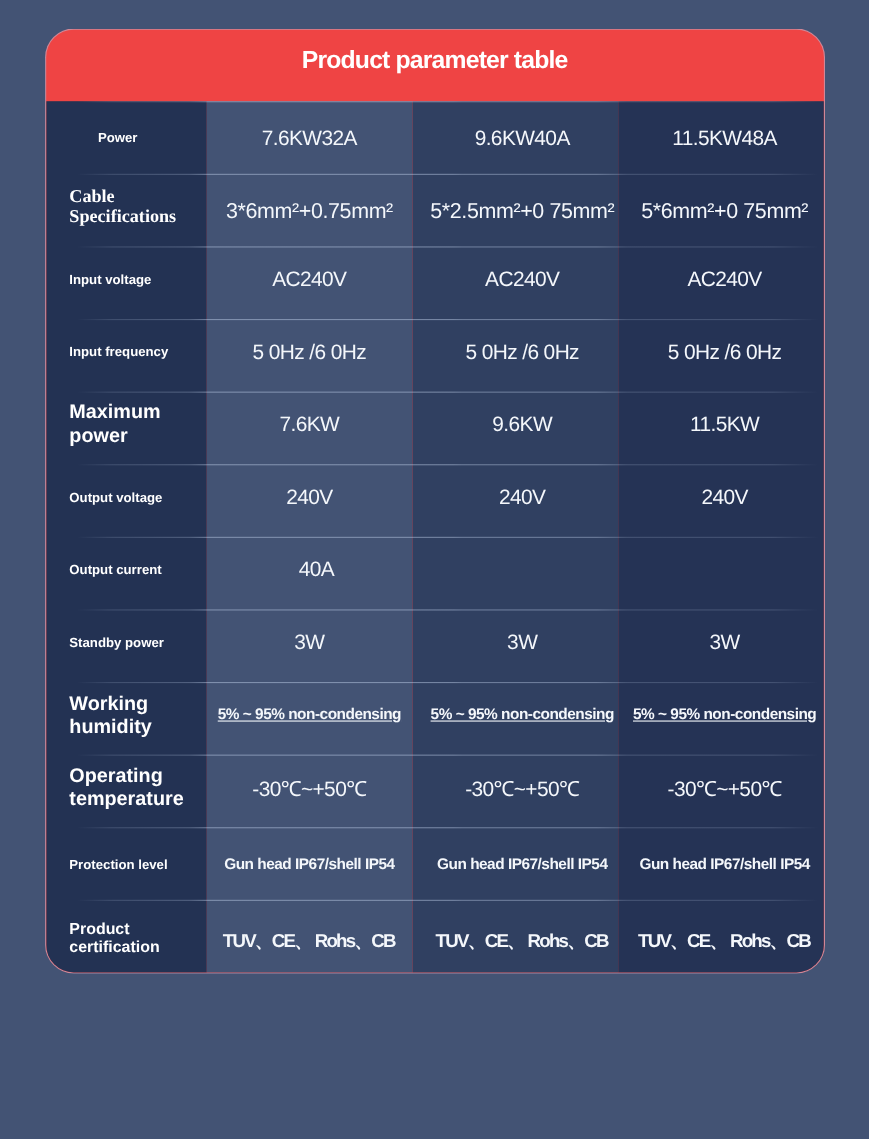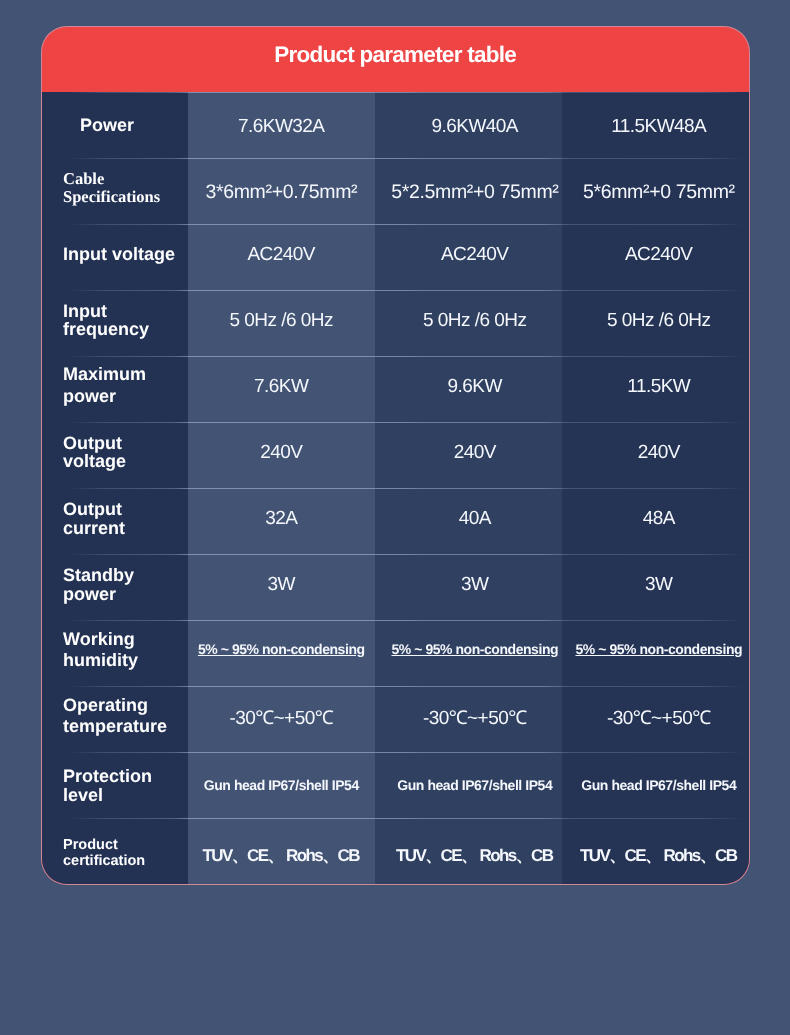--- a/index.html
+++ b/index.html
@@ -94,21 +94,21 @@
   .cell {
     box-sizing: border-box;
     display: flex;
     align-items: center;
     height: 100%;
   }
   .lbl {
     width: 146px;
     color: #ffffff;
     font-weight: bold;
-    font-size: 18px;
+    font-size: 12px;
     padding-left: 21px;
     line-height: 18.5px;
     position: relative;
     top: -2.5px;
   }
   .lbl.center { justify-content: center; padding-left: 0; padding-right: 16px; top: 0.5px; }
   .lbl.big { font-size: 18px; line-height: 21.5px; top: -3px; }
   .lbl.mid { font-size: 16.5px; font-family: Liberation Serif, serif; }
   .lbl.sm  { font-size: 14.5px; top: 1.5px; line-height: 16px; }
   .lbl.ctr { top: 0.5px; }
@@ -181,23 +181,21 @@
       <div class="sep" style="top:330.415px"></div>
       <div class="row" style="top:330.415px;height:66.083px">
         <div class="cell lbl">Output voltage</div>
         <div class="cell val v1">240V</div>
         <div class="cell val v2">240V</div>
         <div class="cell val v3">240V</div>
       </div>
       <div class="sep" style="top:396.498px"></div>
       <div class="row" style="top:396.498px;height:66.083px">
         <div class="cell lbl">Output current</div>
-        <div class="cell val v1">32A</div>
         <div class="cell val v2">40A</div>
-        <div class="cell val v3">48A</div>
       </div>
       <div class="sep" style="top:462.581px"></div>
       <div class="row" style="top:462.581px;height:66.083px">
         <div class="cell lbl">Standby power</div>
         <div class="cell val v1">3W</div>
         <div class="cell val v2">3W</div>
         <div class="cell val v3">3W</div>
       </div>
       <div class="sep" style="top:528.664px"></div>
       <div class="row" style="top:528.664px;height:66.083px">

